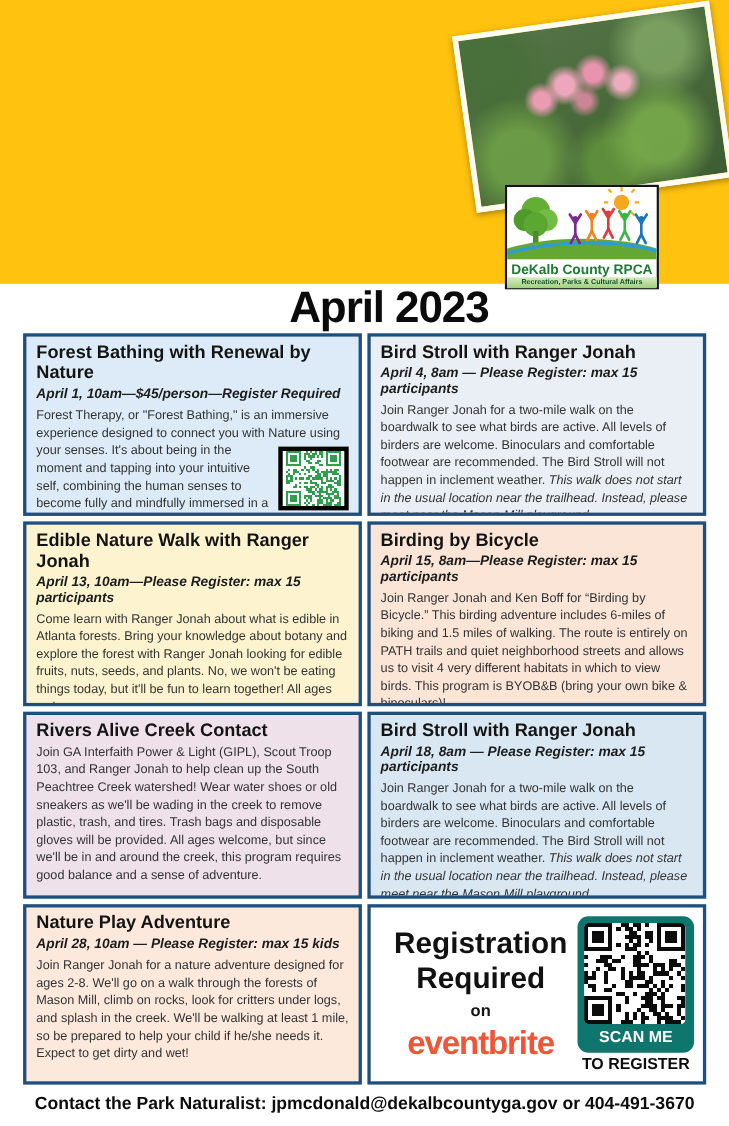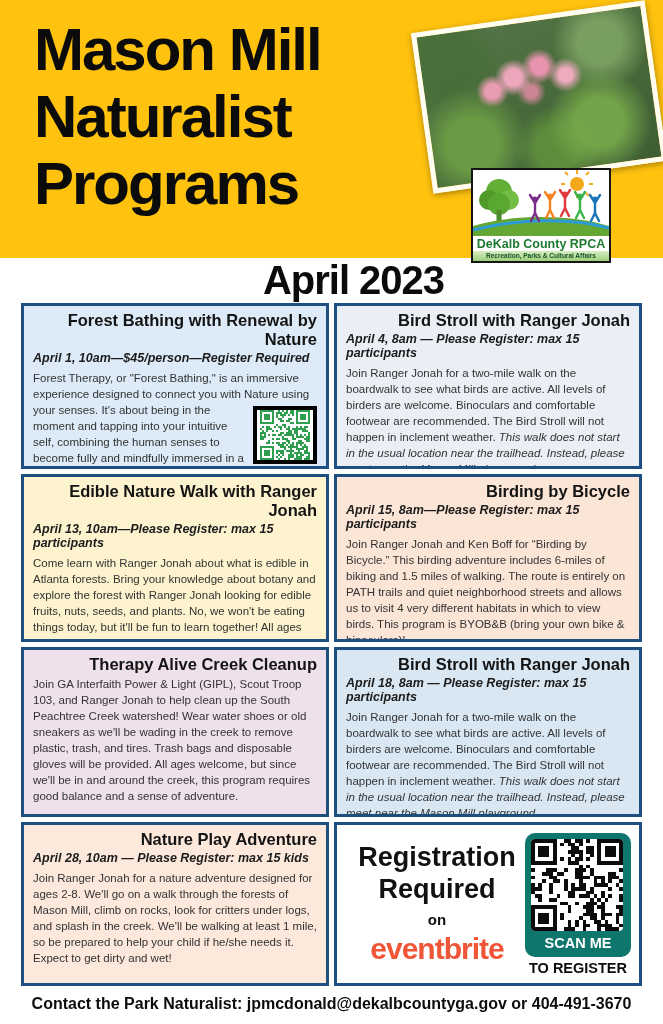--- a/index.html
+++ b/index.html
@@ -42,21 +42,21 @@
       radial-gradient(circle at 47% 46%, rgba(235,140,170,.8) 0 4%, rgba(235,140,170,0) 10%),
       radial-gradient(circle at 18% 75%, rgba(110,160,70,.9) 0 12%, rgba(110,160,70,0) 26%),
       radial-gradient(circle at 75% 72%, rgba(120,170,75,.9) 0 12%, rgba(120,170,75,0) 26%),
       radial-gradient(circle at 55% 85%, rgba(96,145,60,.9) 0 12%, rgba(96,145,60,0) 24%),
       radial-gradient(circle at 80% 20%, rgba(140,180,110,.7) 0 10%, rgba(140,180,110,0) 22%),
       radial-gradient(circle at 10% 20%, rgba(70,110,55,.8) 0 12%, rgba(70,110,55,0) 25%),
       linear-gradient(160deg,#57764a 0%, #4a6b3c 45%, #3e5d33 100%);
   }
   .logo{
     position:absolute;
-    top:168px;right:52px;
+    top:168px;right:64px;
     width:140px;height:95px;
     background:#fff;
     border:2px solid #151515;
     box-sizing:border-box;
     z-index:3;
   }
   .logo-org{
     text-align:center;
     font-size:12.5px;
     font-weight:800;
@@ -92,21 +92,21 @@
     margin:1px 21px 0;
   }
   .card{
     box-sizing:border-box;
     border:3px solid #1d4f80;
     padding:4px 9px 5px;
     overflow:hidden;
   }
   .card h2{
     margin:1px 0 2px;
-    text-align:right;
+    text-align:left;
     font-size:16.5px;
     font-weight:800;
     color:#141414;
   }
   .card .sub{
     text-align:left;
     font-size:12.5px;
     font-weight:700;
     font-style:italic;
     color:#1c1c1c;
@@ -192,23 +192,20 @@
     color:#0c0c0c;
     margin-top:9px;
   }
 </style>
 </head>
 <body>
 
 <div class="page">
 
   <div class="header">
-    <h1>Mason Mill
-Naturalist
-Programs</h1>
     <div class="photo"></div>
     <div class="logo">
       <svg width="136" height="66" viewBox="0 0 136 66">
 
         <g stroke="#f6a81c" stroke-width="2">
           <line x1="104" y1="4" x2="104" y2="0"></line>
             <line x1="104" y1="24" x2="104" y2="28"></line>
           <line x1="92" y1="14" x2="88" y2="14"></line>
             <line x1="116" y1="14" x2="120" y2="14"></line>
           <line x1="95" y1="5" x2="92" y2="2"></line>
@@ -524,21 +521,21 @@
       <div class="body">Come learn with Ranger Jonah about what is edible in Atlanta forests. Bring your knowledge about botany and explore the forest with Ranger Jonah looking for edible fruits, nuts, seeds, and plants. No, we won't be eating things today, but it'll be fun to learn together!  All ages welcome.</div>
     </div>
 
     <div class="card bg-peach1">
       <h2>Birding by Bicycle</h2>
       <div class="sub">April 15, 8am—Please Register: max 15 participants</div>
       <div class="body">Join Ranger Jonah and Ken Boff for “Birding by Bicycle.” This birding adventure includes 6-miles of biking and 1.5 miles of walking. The route is entirely on PATH trails and quiet neighborhood streets and allows us to visit 4 very different habitats in which to view birds.  This program is BYOB&amp;B (bring your own bike &amp; binoculars)!</div>
     </div>
 
     <div class="card bg-mauve">
-      <h2>Therapy Alive Creek Cleanup</h2>
+      <h2>Rivers Alive Creek Contact</h2>
       <div class="body">Join GA Interfaith Power &amp; Light (GIPL), Scout Troop 103, and Ranger Jonah to help clean up the South Peachtree Creek watershed! Wear water shoes or old sneakers as we'll be wading in the creek to remove plastic, trash, and tires. Trash bags and disposable gloves will be provided. All ages welcome, but since we'll be in and around the creek, this program requires good balance and a sense of adventure.</div>
     </div>
 
     <div class="card bg-blue3">
       <h2>Bird Stroll with Ranger Jonah</h2>
       <div class="sub">April 18, 8am — Please Register: max 15 participants</div>
       <div class="body"><span>Join Ranger Jonah for a two-mile walk on the boardwalk to see what birds are active. All levels of birders are welcome. Binoculars and comfortable footwear are recommended. The Bird Stroll will not happen in inclement weather. </span><span class="it">This walk does not start in the usual location near the trailhead. Instead, please meet near the Mason Mill playground.</span></div>
     </div>
 
     <div class="card bg-peach2">

